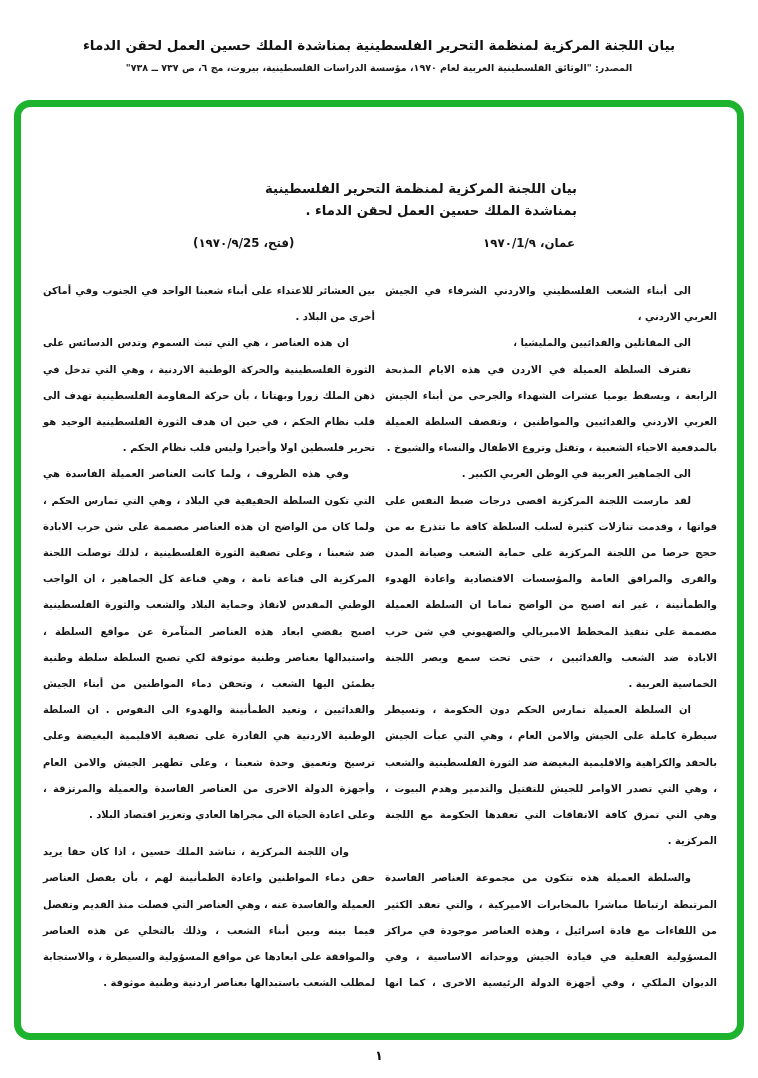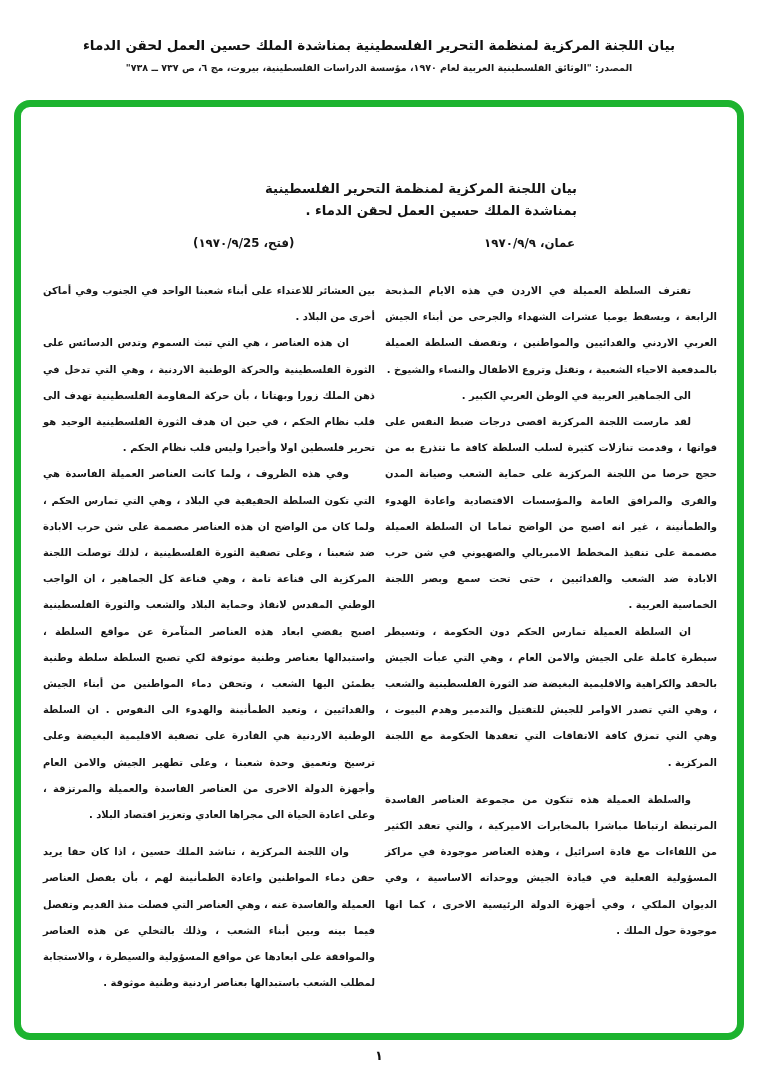--- a/index.html
+++ b/index.html
@@ -104,27 +104,29 @@
     <div class="hdr-title">بيان اللجنة المركزية لمنظمة التحرير الفلسطينية بمناشدة الملك حسين العمل لحقن الدماء</div>
     <div class="hdr-source">المصدر: "الوثائق الفلسطينية العربية لعام ١٩٧٠، مؤسسة الدراسات الفلسطينية، بيروت، مج ٦، ص ٧٣٧ ــ ٧٣٨"</div>
   </div>
 
   <div class="frame">
     <div class="scan">
 
       <div class="doc-title">بيان اللجنة المركزية لمنظمة التحرير الفلسطينية بمناشدة الملك حسين العمل لحقن الدماء .</div>
 
       <div class="dateline">
-        <span>عمان، ١٩٧٠/٩/٩</span>
+        <span>عمان، ١٩٧٠/1/٩</span>
         <span>(فتح، ١٩٧٠/٩/25)</span>
       </div>
 
       <div class="doc-columns">
 
         <div class="doc-col">
+          <p>الى أبناء الشعب الفلسطيني والاردني الشرفاء في الجيش العربي الاردني ،</p>
+          <p>الى المقاتلين والفدائيين والمليشيا ،</p>
           <p>تقترف السلطة العميلة في الاردن في هذه الايام المذبحة الرابعة ، ويسقط يوميا عشرات الشهداء والجرحى من أبناء الجيش العربي الاردني والفدائيين والمواطنين ، وتقصف السلطة العميلة بالمدفعية الاحياء الشعبية ، وتقتل وتروع الاطفال والنساء والشيوخ .</p>
           <p>الى الجماهير العربية في الوطن العربي الكبير .</p>
           <p>لقد مارست اللجنة المركزية اقصى درجات ضبط النفس على قواتها ، وقدمت تنازلات كثيرة لسلب السلطة كافة ما تتذرع به من حجج حرصا من اللجنة المركزية على حماية الشعب وصيانة المدن والقرى والمرافق العامة والمؤسسات الاقتصادية واعادة الهدوء والطمأنينة ، غير انه اصبح من الواضح تماما ان السلطة العميلة مصممة على تنفيذ المخطط الامبريالي والصهيوني في شن حرب الابادة ضد الشعب والفدائيين ، حتى تحت سمع وبصر اللجنة الخماسية العربية .</p>
           <p>ان السلطة العميلة تمارس الحكم دون الحكومة ، وتسيطر سيطرة كاملة على الجيش والامن العام ، وهي التي عبأت الجيش بالحقد والكراهية والاقليمية البغيضة ضد الثورة الفلسطينية والشعب ، وهي التي تصدر الاوامر للجيش للتقتيل والتدمير وهدم البيوت ، وهي التي تمزق كافة الاتفاقات التي تعقدها الحكومة مع اللجنة المركزية .</p>
           <p class="gap">والسلطة العميلة هذه تتكون من مجموعة العناصر الفاسدة المرتبطة ارتباطا مباشرا بالمخابرات الاميركية ، والتي تعقد الكثير من اللقاءات مع قادة اسرائيل ، وهذه العناصر موجودة في مراكز المسؤولية الفعلية في قيادة الجيش ووحداته الاساسية ، وفي الديوان الملكي ، وفي أجهزة الدولة الرئيسية الاخرى ، كما انها موجودة حول الملك .</p>
 
         </div>
 
         <div class="doc-col">
           <p class="noindent">بين العشائر للاعتداء على أبناء شعبنا الواحد في الجنوب وفي أماكن أخرى من البلاد .</p>

